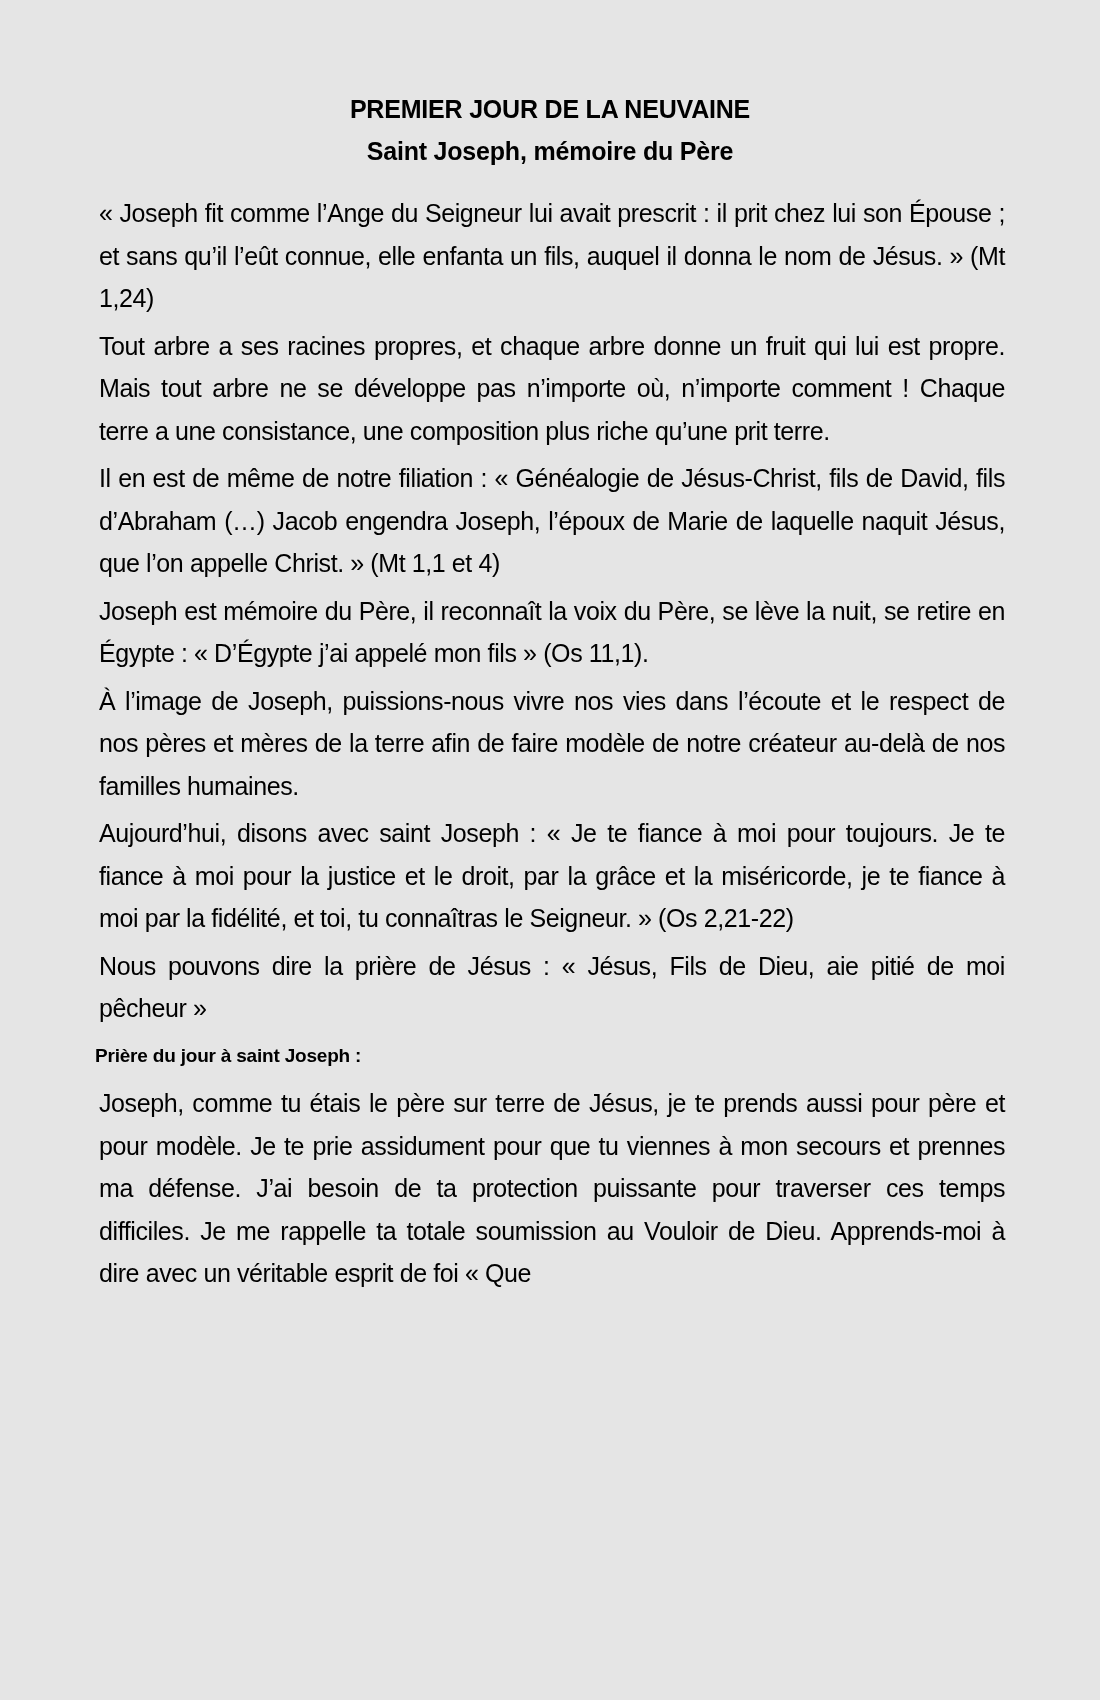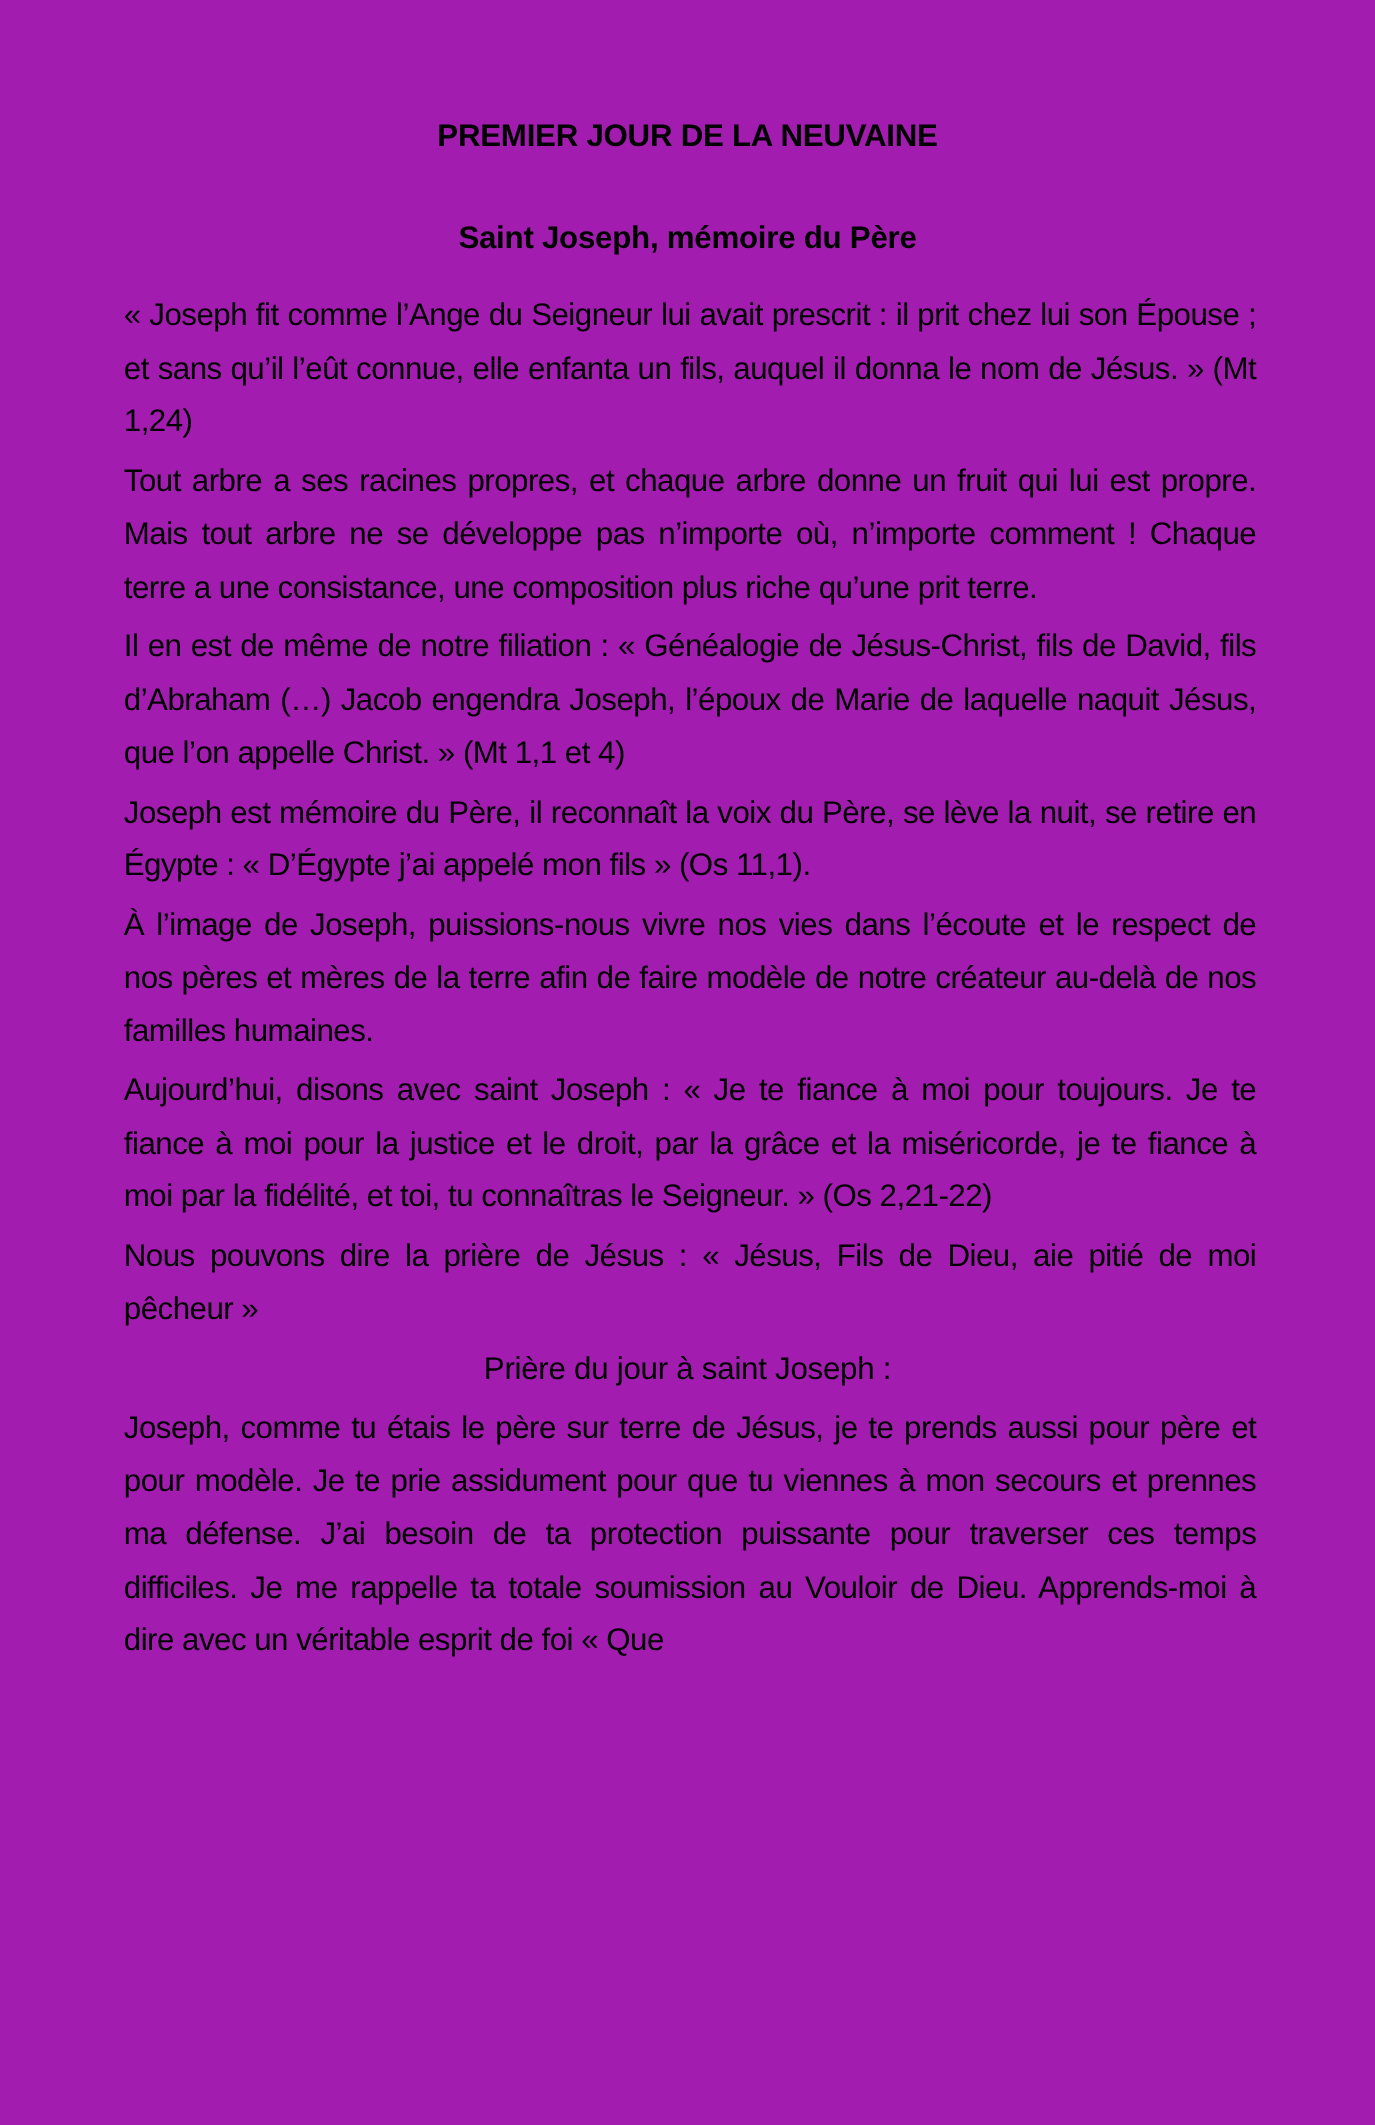--- a/index.html
+++ b/index.html
@@ -12,51 +12,50 @@
     height: 1700px;
     overflow: hidden;
     font-family: "Liberation Sans", sans-serif;
     color: #000000;
   }
   .page {
     box-sizing: border-box;
     width: 1100px;
     height: 1700px;
     padding: 88px 95px 0 95px;
-    background: #a21caf;
+    background: #e5e5e5;
   }
   .doc-title,
   .doc-subtitle {
     margin: 0;
     font-size: 25px;
     line-height: 42px;
     font-weight: bold;
     text-align: center;
     letter-spacing: -0.2px;
   }
   .doc-subtitle {
     margin-bottom: 20px;
-    margin-top: 39px;
   }
   .doc-paragraph {
     margin: 0 0 5px 4px;
     font-size: 25px;
     line-height: 42.5px;
     letter-spacing: -0.4px;
     text-align: justify;
     text-justify: inter-word;
     hyphens: none;
   }
   .doc-heading {
     margin: 0 0 5px 0;
-    font-size: 25px;
+    font-size: 19px;
     line-height: 42.5px;
     letter-spacing: -0.2px;
-    font-weight: normal;
-    text-align: center;
+    font-weight: bold;
+    text-align: left;
   }
 </style>
 </head>
 <body>
 
 <div class="page">
   <h1 class="doc-title">PREMIER JOUR DE LA NEUVAINE</h1>
   <h2 class="doc-subtitle">Saint Joseph, mémoire du Père</h2>
 
   <p class="doc-paragraph">« Joseph fit comme l’Ange du Seigneur lui avait prescrit : il prit chez lui son Épouse ; et sans qu’il l’eût connue, elle enfanta un fils, auquel il donna le nom de Jésus. » (Mt 1,24)</p>

